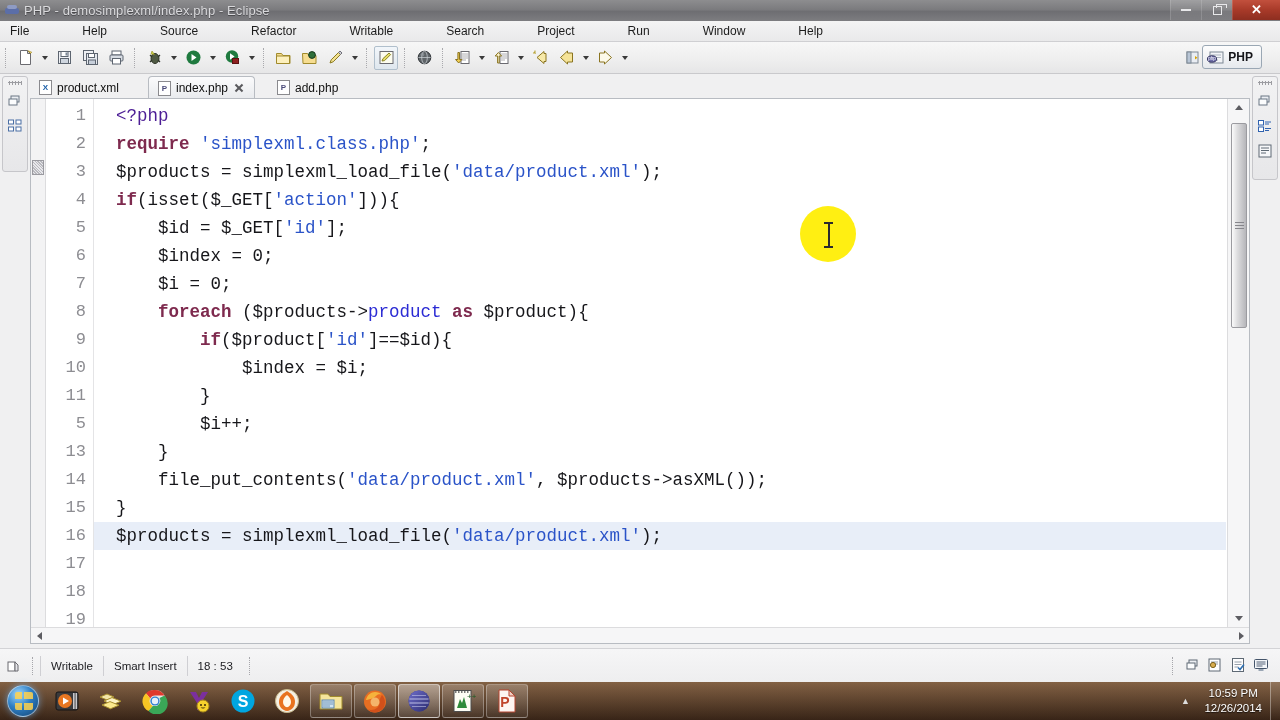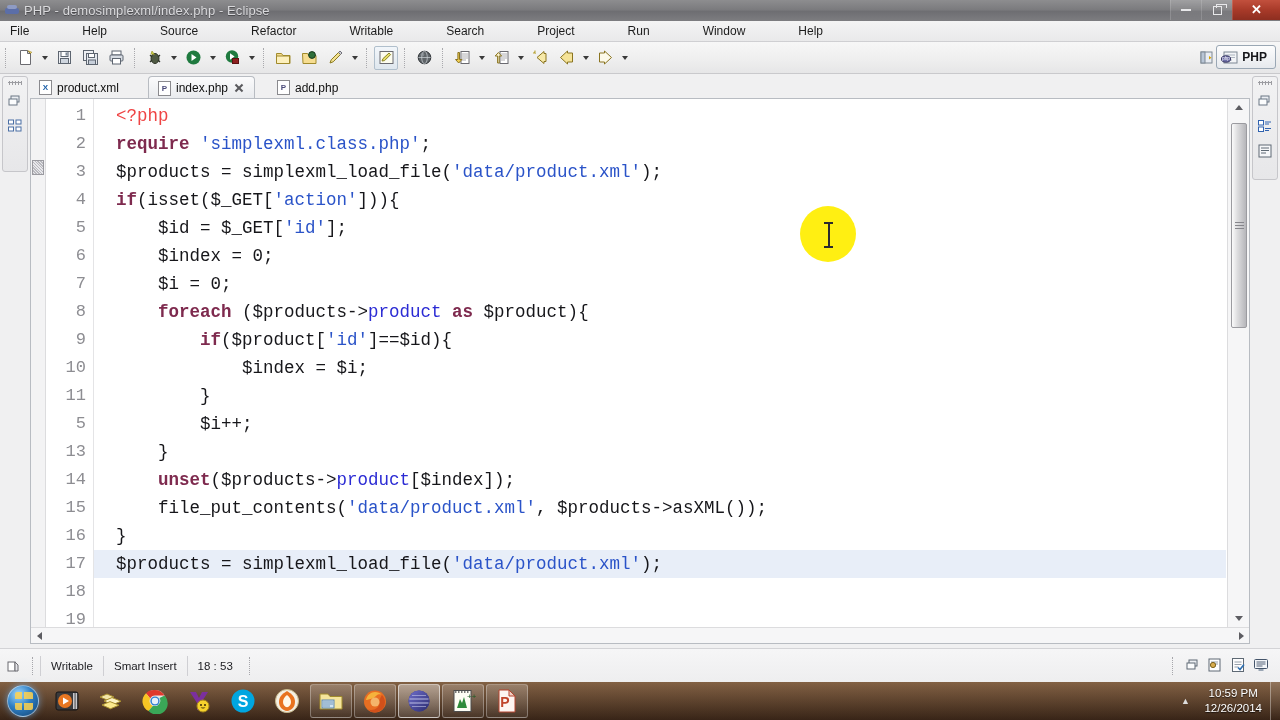--- a/index.html
+++ b/index.html
@@ -83,21 +83,21 @@
     position: relative; border: 1px solid transparent; border-radius: 2px;
   }
   .tarrow {
     width: 13px; height: 24px; display: flex; align-items: center; justify-content: center;
   }
   .tarrow::after {
     content: ""; width: 0; height: 0;
     border-left: 3.5px solid transparent; border-right: 3.5px solid transparent;
     border-top: 4px solid #3a3a3a;
   }
-  .perspbar { position: absolute; right: 4px; top: 3px; display: flex; align-items: flex-end; }
+  .perspbar { position: absolute; right: 18px; top: 3px; display: flex; align-items: flex-end; }
   .persp-open {
     width: 20px; height: 24px; position: relative;
     display: flex; align-items: center; justify-content: center;
   }
   .persp-btn {
     display: flex; align-items: center; gap: 4px;
     height: 24px; padding: 0 8px 0 4px;
     border: 1px solid #9aa7b4; border-radius: 3px;
     background: linear-gradient(to bottom, #fdfdfd, #e6e9ed);
   }
@@ -188,21 +188,21 @@
   #codearea {
     position: absolute; left: 63px; top: 0; right: 23px; bottom: 16px;
     overflow: hidden; padding-top: 3px;
     font-family: "Liberation Mono", monospace; font-size: 17.5px;
   }
   .cline { height: 28px; line-height: 28px; white-space: pre; padding-left: 22px; }
   .cline.hl { background: #e8eef8; }
   .k { color: #7e2a4e; font-weight: bold; }      
   .s { color: #2a53c8; }                          
   .p { color: #2b2bd4; }                          
-  .t { color: #ef4444; }                          
+  .t { color: #4c1d95; }                          
   .d { color: #16161a; }                          
 
   
   #vscroll {
     position: absolute; right: 0; top: 0; width: 22px; bottom: 16px;
     background: #f6f6f7; border-left: 1px solid #dcdcde;
   }
   .sbtn { width: 22px; height: 17px; display: flex; align-items: center; justify-content: center; }
   .sbtn::after { content: ""; width: 0; height: 0; border-left: 4px solid transparent; border-right: 4px solid transparent; }
   .sbtn.up::after { border-bottom: 5px solid #5d5d62; }
@@ -614,21 +614,20 @@
         <div class="cline"><span class="k">if</span><span class="d">(isset($_GET[</span><span class="s">'action'</span><span class="d">])){</span></div>
         <div class="cline"><span class="d">    $id = $_GET[</span><span class="s">'id'</span><span class="d">];</span></div>
         <div class="cline"><span class="d">    $index = 0;</span></div>
         <div class="cline"><span class="d">    $i = 0;</span></div>
         <div class="cline"><span class="d">    </span><span class="k">foreach</span><span class="d"> ($products-&gt;</span><span class="p">product</span><span class="d"> </span><span class="k">as</span><span class="d"> $product){</span></div>
         <div class="cline"><span class="d">        </span><span class="k">if</span><span class="d">($product[</span><span class="s">'id'</span><span class="d">]==$id){</span></div>
         <div class="cline"><span class="d">            $index = $i;</span></div>
         <div class="cline"><span class="d">        }</span></div>
         <div class="cline"><span class="d">        $i++;</span></div>
         <div class="cline"><span class="d">    }</span></div>
-        <div class="cline"><span class="d">    </span><span class="k">unset</span><span class="d">($products-&gt;</span><span class="p">product</span><span class="d">[$index]);</span></div>
         <div class="cline"><span class="d">    file_put_contents(</span><span class="s">'data/product.xml'</span><span class="d">, $products-&gt;asXML());</span></div>
         <div class="cline"><span class="d">}</span></div>
         <div class="cline hl"><span class="d">$products = simplexml_load_file(</span><span class="s">'data/product.xml'</span><span class="d">);</span></div>
       </div>
 
     <div id="vscroll">
       <div class="sbtn up"></div>
       <div id="vthumb">
         <span class="tgrip"></span>
       </div>

